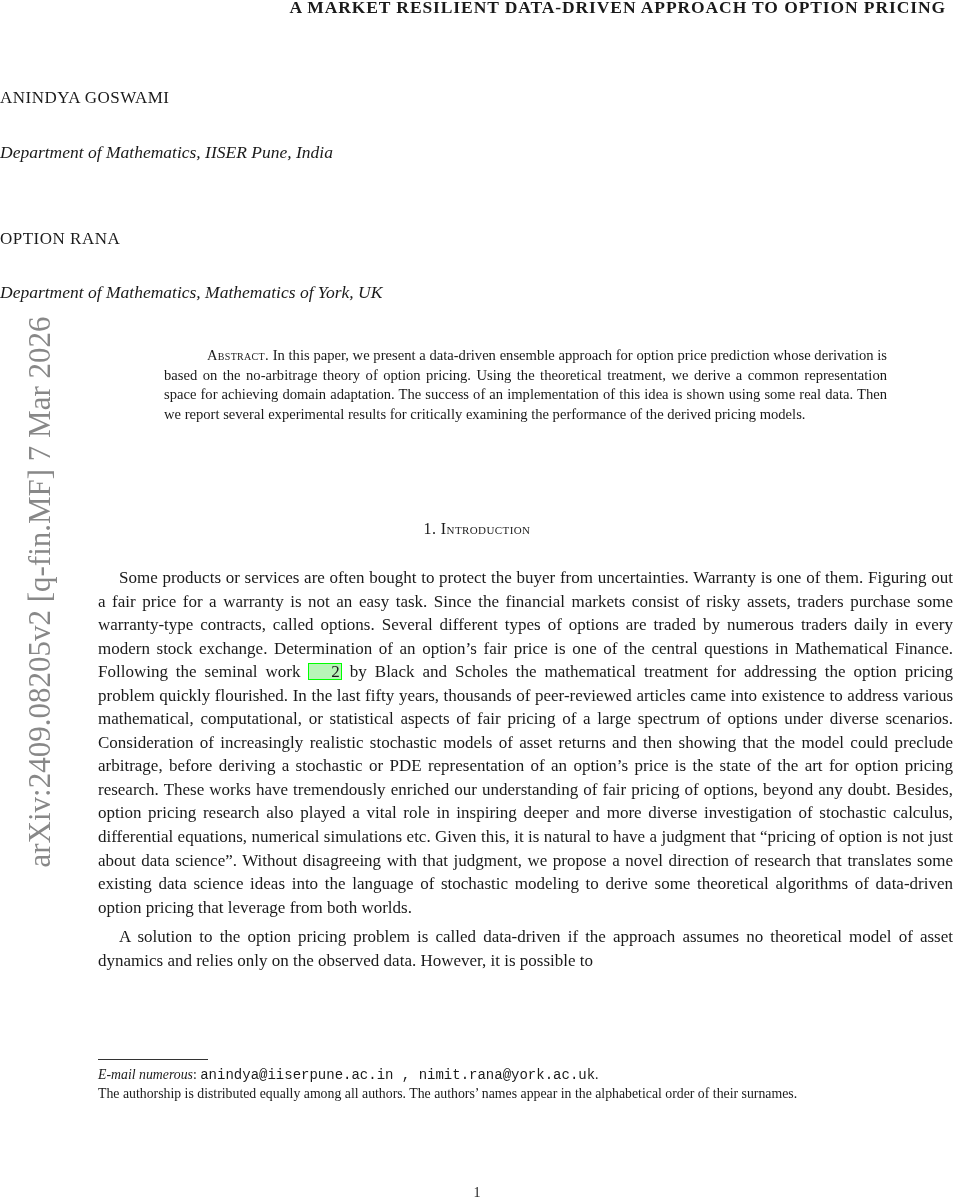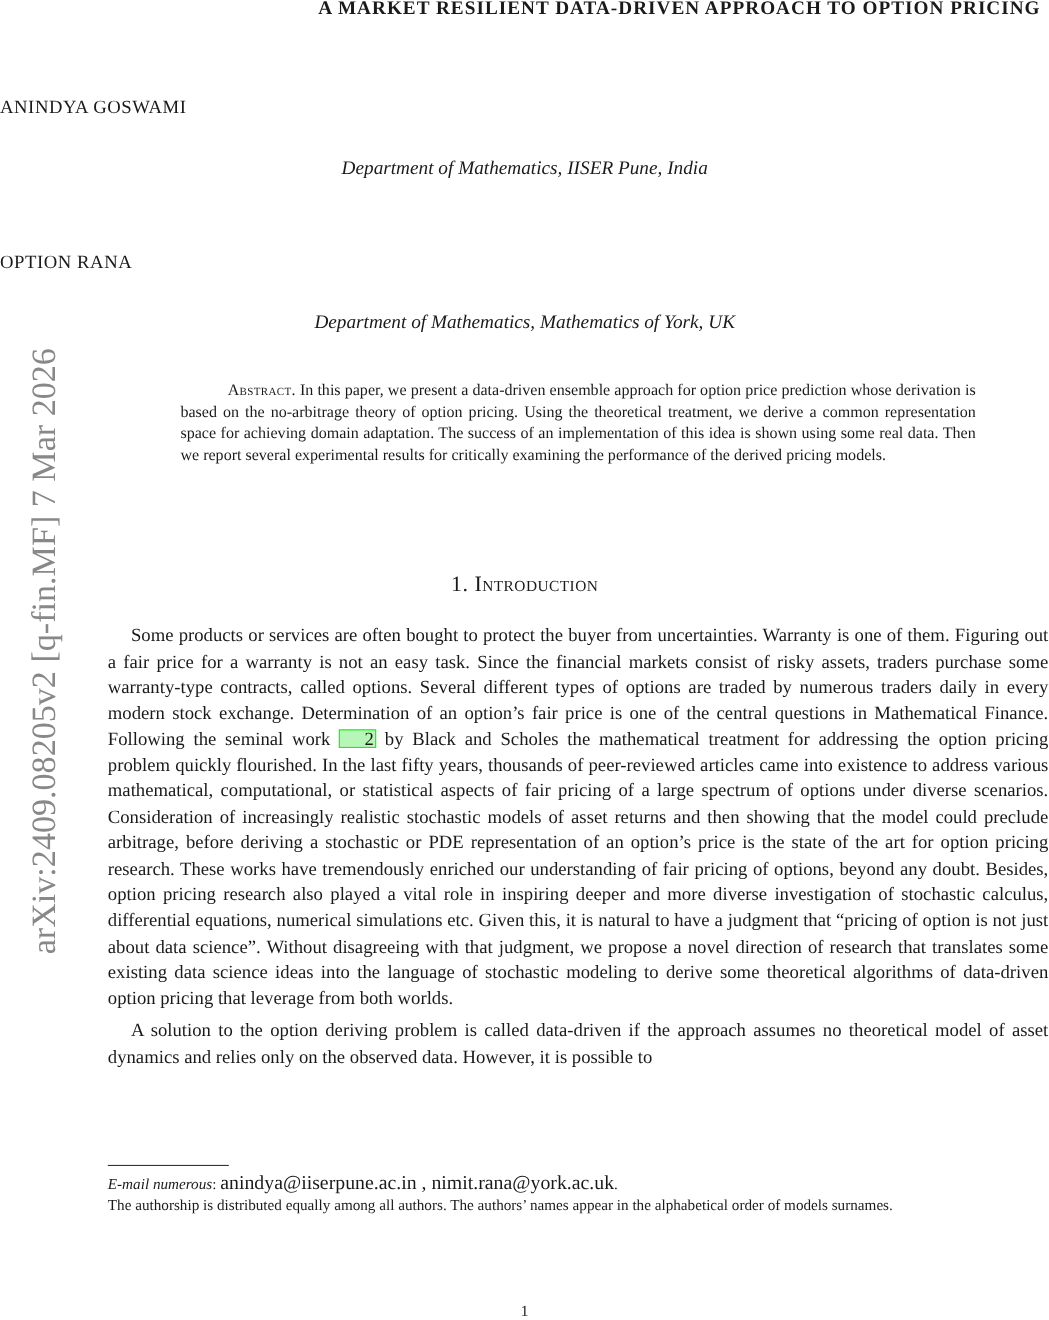--- a/index.html
+++ b/index.html
@@ -12,52 +12,52 @@
     position: absolute; left: 0; right: 0; top: -3px;
     text-align: right; padding-right: 8px;
     font-size: 17.5px; font-weight: bold; letter-spacing: 0.9px;
     white-space: nowrap;
   }
   .author {
     position: absolute; left: 0; right: 0; 
     font-size: 17px; letter-spacing: 0.5px;
   }
   .affil {
-    position: absolute; left: 0; right: 0; text-align: center;
+    position: absolute; left: 0; right: 0; text-align: left;
     font-size: 17.5px; font-style: italic;
   }
   .abstract {
     position: absolute; left: 164px; width: 723px; top: 346px;
     font-size: 14.6px; line-height: 19.5px; text-align: justify;
   }
   .abstract .lead { font-variant: small-caps; letter-spacing: 0.3px; margin-left: 43px; }
   .section-heading {
     position: absolute; left: 0; right: 0; top: 520px; text-align: center;
-    font-size: 20px; letter-spacing: 0.4px;
+    font-size: 16px; letter-spacing: 0.4px;
   }
   .section-heading .name { font-variant: small-caps; }
   .body {
     position: absolute; left: 98px; width: 855px; top: 566px;
     font-size: 17px; line-height: 23.55px; text-align: justify;
   }
   .body p { margin: 0; text-indent: 21px; }
   .body p + p { margin-top: 6px; }
   .cite {
     display: inline-block; border: 1px solid #00ff00; background: #b8f5b8;
     line-height: 15px; padding: 0 1px; color: #1a1a1a;
   }
   .footrule {
     position: absolute; left: 98px; top: 1059px; width: 110px; height: 0;
     border-top: 1px solid #333;
   }
   .footnotes {
     position: absolute; left: 98px; width: 855px; top: 1066px;
     font-size: 13.8px; line-height: 18.5px; text-align: justify;
   }
-  .footnotes .mono { font-family: Liberation Serif, serif; font-size: 18px; }
+  .footnotes .mono { font-family: Liberation Mono, monospace; font-size: 14px; }
   .footnotes .it { font-style: italic; }
   .page-number {
     position: absolute; left: 0; right: 0; top: 1185px; text-align: center;
     font-size: 14px;
   }
   .arxiv-stamp {
     position: absolute; left: 40px; top: 592px;
     transform: translate(-50%, -50%) rotate(-90deg);
     white-space: nowrap; font-size: 31px; color: #888888;
     font-family: "Liberation Serif", "DejaVu Serif", serif;
@@ -81,23 +81,23 @@
   <span>In this paper, we present a data-driven ensemble approach for option price prediction whose derivation is based on the no-arbitrage theory of option pricing. Using the theoretical treatment, we derive a common representation space for achieving domain adaptation. The success of an implementation of this idea is shown using some real data. Then we report several experimental results for critically examining the performance of the derived pricing models.</span>
 </div>
 
 <div class="section-heading">
   <span>1.</span>
   <span class="name">Introduction</span>
 </div>
 
 <div class="body">
   <p><span>Some products or services are often bought to protect the buyer from uncertainties. Warranty is one of them. Figuring out a fair price for a warranty is not an easy task. Since the financial markets consist of risky assets, traders purchase some warranty-type contracts, called options. Several different types of options are traded by numerous traders daily in every modern stock exchange. Determination of an option’s fair price is one of the central questions in Mathematical Finance. Following the seminal work </span><span class="cite">2</span><span> by Black and Scholes the mathematical treatment for addressing the option pricing problem quickly flourished. In the last fifty years, thousands of peer-reviewed articles came into existence to address various mathematical, computational, or statistical aspects of fair pricing of a large spectrum of options under diverse scenarios. Consideration of increasingly realistic stochastic models of asset returns and then showing that the model could preclude arbitrage, before deriving a stochastic or PDE representation of an option’s price is the state of the art for option pricing research. These works have tremendously enriched our understanding of fair pricing of options, beyond any doubt. Besides, option pricing research also played a vital role in inspiring deeper and more diverse investigation of stochastic calculus, differential equations, numerical simulations etc. Given this, it is natural to have a judgment that “pricing of option is not just about data science”. Without disagreeing with that judgment, we propose a novel direction of research that translates some existing data science ideas into the language of stochastic modeling to derive some theoretical algorithms of data-driven option pricing that leverage from both worlds.</span></p>
-  <p>A solution to the option deriving problem is called data-driven if the approach assumes no theoretical model of asset dynamics and relies only on the observed data. However, it is possible to</p>
+  <p>A solution to the option pricing problem is called data-driven if the approach assumes no theoretical model of asset dynamics and relies only on the observed data. However, it is possible to</p>
 </div>
 
 <div class="footrule"></div>
 
 <div class="footnotes">
   <div><span class="it">E-mail numerous</span>: <span class="mono">anindya@iiserpune.ac.in , nimit.rana@york.ac.uk</span>.</div>
-  <div>The authorship is distributed equally among all authors. The authors’ names appear in the alphabetical order of models surnames.</div>
+  <div>The authorship is distributed equally among all authors. The authors’ names appear in the alphabetical order of their surnames.</div>
 </div>
 
 <div class="page-number">1</div>
 
 </body></html>

